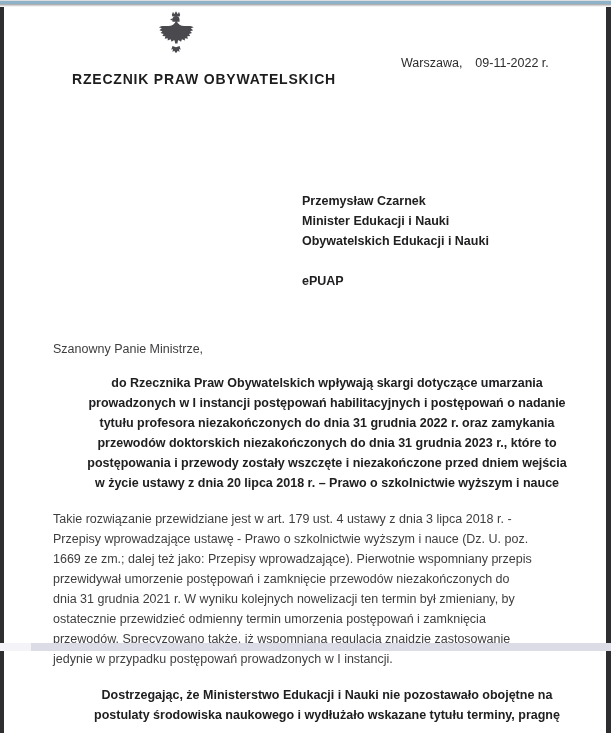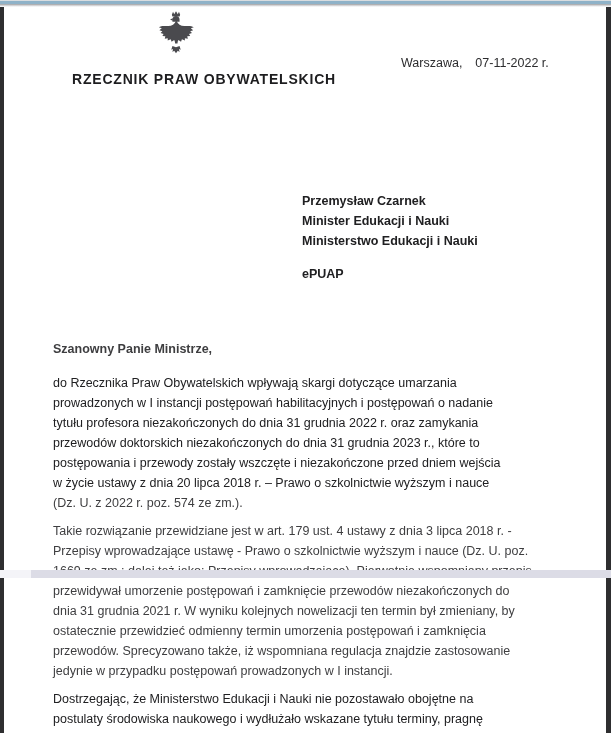--- a/index.html
+++ b/index.html
@@ -8,48 +8,48 @@
     --scrollbar_track:#f4f4f8;
     --scrollbar_thumb:#dcdce6;
     --heading_text:#1d1d1f;
     --bold_text:#202022;
     --body_text:#3e3e40;
     --page_bg:#ffffff;
   }
   *{margin:0;padding:0;box-sizing:border-box;}
   html,body{width:611px;height:741px;overflow:hidden;background:#fff;}
   body{font-family:"Liberation Sans","DejaVu Sans",sans-serif;}
-  .viewer{position:relative;width:611px;height:578px;background:var(--page_bg);}
+  .viewer{position:relative;width:611px;height:651px;background:var(--page_bg);}
 
   
   .top-strip{position:absolute;left:0;top:0;width:611px;height:7px;z-index:6;
     background:linear-gradient(to bottom,#d9dde0 0px,#d9dde0 1px,var(--top_line_blue) 1px,var(--top_line_blue) 4px,#9e9ea0 4px,#c2c2c4 5px,#e6e6e8 6px,#ffffff 7px);}
   .border-left{position:absolute;left:0;top:3px;width:4px;height:730px;background:var(--frame_border);z-index:5;}
   .border-right{position:absolute;right:0;top:3px;width:5px;height:730px;background:var(--frame_border);z-index:5;}
 
   
   .page{position:absolute;left:4px;top:7px;right:5px;bottom:8px;background:var(--page_bg);}
 
   .emblem{position:absolute;left:153px;top:3px;width:38px;height:45px;}
   .office{position:absolute;left:68px;top:64px;font-size:14px;font-weight:bold;letter-spacing:0.8px;color:var(--heading_text);white-space:pre;}
   .place-date{position:absolute;left:397px;top:49px;display:flex;gap:13px;font-size:12.5px;color:#2c2c2e;white-space:pre;}
   .reference{position:absolute;left:49px;top:128px;font-size:12.5px;font-weight:bold;color:var(--heading_text);white-space:pre;}
 
   .recipient{position:absolute;left:298px;top:184px;font-size:12.5px;font-weight:bold;color:var(--bold_text);line-height:20px;}
   .recipient .r-gap1{margin-top:0;}
-  .recipient .r-gap2{margin-top:13px;}
+  .recipient .r-gap2{margin-top:20px;}
   .r-line{white-space:pre;}
 
   .letter{position:absolute;left:49px;top:332px;width:548px;font-size:12.5px;line-height:20px;color:var(--body_text);}
-  .greeting{white-space:pre;font-weight:bold;}
+  .greeting{white-space:pre;}
   .paragraphs{margin-top:14px;}
   .para{white-space:pre;}
-  .para.bold{font-weight:normal;color:var(--bold_text);}
+  .para.bold{font-weight:bold;color:var(--bold_text);text-align:center;}
   .para.regular{font-weight:normal;color:var(--body_text);}
-  .para.gap{margin-top:8px;}
+  .para.gap{margin-top:16px;}
 
   
   .hscrollbar{position:absolute;left:0;bottom:0;width:611px;height:8px;background:var(--scrollbar_track);z-index:7;}
   .hscrollbar .thumb{position:absolute;left:31px;right:0;top:0;height:8px;background:var(--scrollbar_thumb);}
 </style>
 </head>
 <body>
 
 <div class="viewer">
 
@@ -66,43 +66,42 @@
           <path d="M32 10 c-3.5 0 -6 2.5 -6 6 l0 4 12 0 0 -4 c0 -3.5 -2.5 -6 -6 -6 z"></path>
           <path d="M26.5 14 l-4.5 2 4.5 2 z"></path>
           <path d="M32 18 c-2 6 -7 9 -13 9 c-6 0 -12 -1 -16 2 l5 2 -4 3 5 2 -3 3 5 1.5 -2 3.5 5 0.5 -1 4 5 -1 0 4 5 -2 1.5 4 4.5 -3 c1 2 1.5 4 1.5 6 l4 0 c0 -2 0.5 -4 1.5 -6 l4.5 3 1.5 -4 5 2 0 -4 5 1 -1 -4 5 -0.5 -2 -3.5 5 -1.5 -3 -3 5 -2 -4 -3 5 -2 c-4 -3 -10 -2 -16 -2 c-6 0 -11 -3 -13 -9 z"></path>
           <path d="M26 61 l6 2 6 -2 2 6 -3 -1 1 5 -3 -2 -3 4 -3 -4 -3 2 1 -5 -3 1 z"></path>
         </g>
       </svg>
     </div>
 
     <div class="place-date">
       <span>Warszawa,</span>
-      <span>07-11-2022 r.</span>
+      <span>09-11-2022 r.</span>
     </div>
 
     <div class="office">RZECZNIK PRAW OBYWATELSKICH</div>
 
 
     <div class="recipient">
       <div class="r-line">Przemysław Czarnek</div>
       <div class="r-line r-gap1">Minister Edukacji i Nauki</div>
-      <div class="r-line">Ministerstwo Edukacji i Nauki</div>
+      <div class="r-line">Obywatelskich Edukacji i Nauki</div>
       <div class="r-line r-gap2">ePUAP</div>
     </div>
 
     <div class="letter">
       <div class="greeting">Szanowny Panie Ministrze,</div>
       <div class="paragraphs" id="paragraphs">
           <div class="para bold">do Rzecznika Praw Obywatelskich wpływają skargi dotyczące umarzania
 prowadzonych w I instancji postępowań habilitacyjnych i postępowań o nadanie
 tytułu profesora niezakończonych do dnia 31 grudnia 2022 r. oraz zamykania
 przewodów doktorskich niezakończonych do dnia 31 grudnia 2023 r., które to
 postępowania i przewody zostały wszczęte i niezakończone przed dniem wejścia
 w życie ustawy z dnia 20 lipca 2018 r. – Prawo o szkolnictwie wyższym i nauce</div>
-          <div class="para regular">(Dz. U. z 2022 r. poz. 574 ze zm.).</div>
           <div class="para regular gap">Takie rozwiązanie przewidziane jest w art. 179 ust. 4 ustawy z dnia 3 lipca 2018 r. -
 Przepisy wprowadzające ustawę - Prawo o szkolnictwie wyższym i nauce (Dz. U. poz.
 1669 ze zm.; dalej też jako: Przepisy wprowadzające). Pierwotnie wspomniany przepis
 przewidywał umorzenie postępowań i zamknięcie przewodów niezakończonych do
 dnia 31 grudnia 2021 r. W wyniku kolejnych nowelizacji ten termin był zmieniany, by
 ostatecznie przewidzieć odmienny termin umorzenia postępowań i zamknięcia
 przewodów. Sprecyzowano także, iż wspomniana regulacja znajdzie zastosowanie
 jedynie w przypadku postępowań prowadzonych w I instancji.</div>
           <div class="para bold gap">Dostrzegając, że Ministerstwo Edukacji i Nauki nie pozostawało obojętne na
 postulaty środowiska naukowego i wydłużało wskazane tytułu terminy, pragnę</div>

